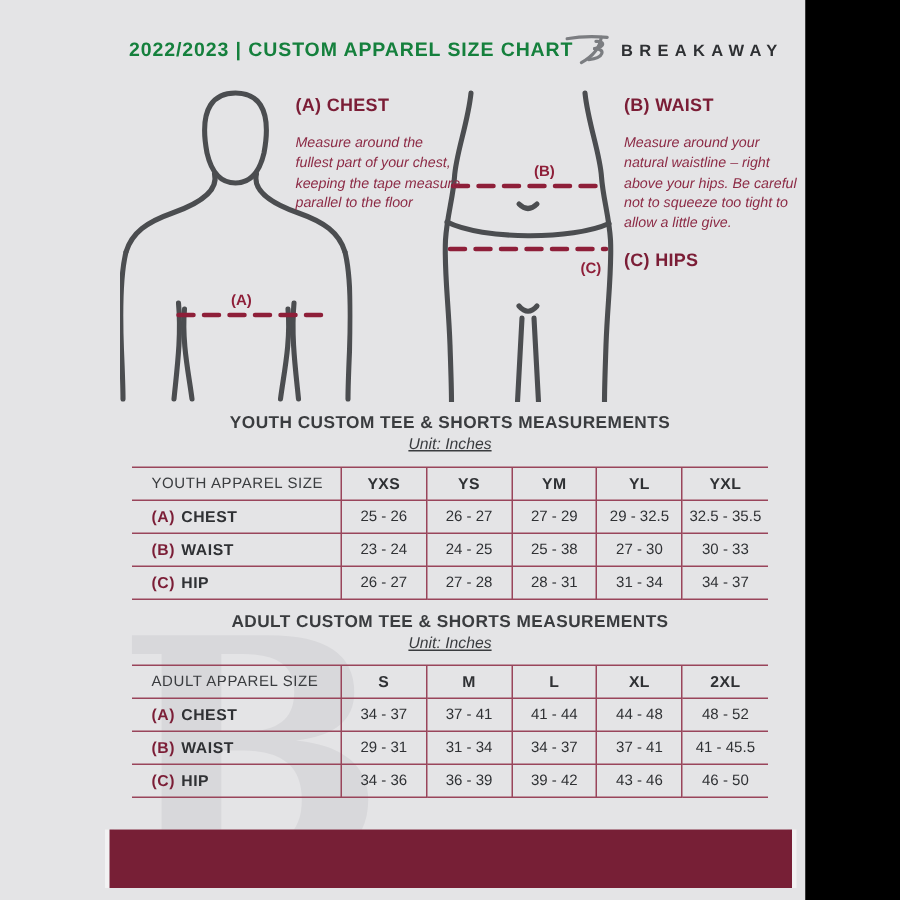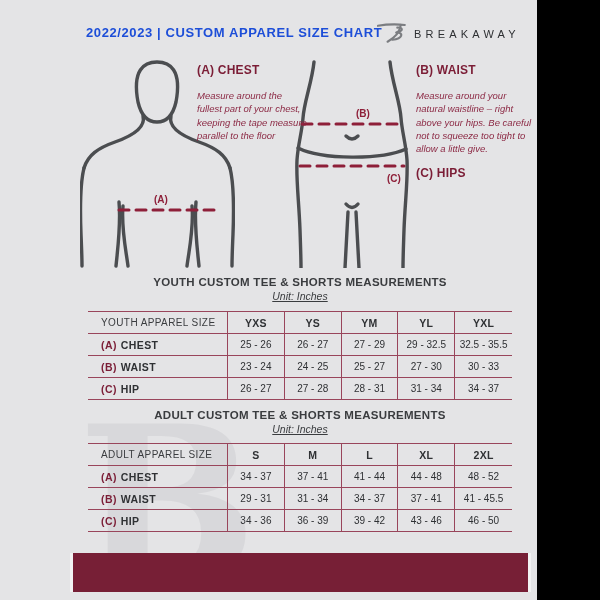--- a/index.html
+++ b/index.html
@@ -19,24 +19,24 @@
 
   
   .watermark{position:absolute;left:78px;top:398px;z-index:0;
     font-family:"DejaVu Serif",serif;font-size:212px;line-height:1;font-weight:700;
     color:#c9c9cd;opacity:.42;}
 
   .layer{position:absolute;inset:0;z-index:1;}
 
   
   .title{position:absolute;left:86px;top:25px;font-size:13px;font-weight:700;
-    letter-spacing:.6px;color:#1d4ed8;white-space:nowrap;}
+    letter-spacing:.6px;color:#15803d;white-space:nowrap;}
   .brand{position:absolute;left:377px;top:20px;display:flex;align-items:center;}
   .brand svg{width:30px;height:24px;}
-  .brand-name{font-size:11px;font-weight:400;letter-spacing:4.2px;color:#2e3033;margin-left:7px;margin-top:4px;}
+  .brand-name{font-size:11px;font-weight:700;letter-spacing:4.2px;color:#2e3033;margin-left:7px;margin-top:4px;}
 
   
   .instr{position:absolute;}
   .instr h3{font-size:12px;font-weight:800;color:var(--maroon);letter-spacing:.2px;margin-bottom:8px;}
   .instr p{font-size:9.5px;font-style:italic;font-weight:500;line-height:1.4;color:var(--maroon-body);margin-top:12px;}
   .instr-a{left:197px;top:63px;width:110px;}
   .instr-b{left:416px;top:63px;width:116px;}
   .instr-c{left:416px;top:166px;width:120px;}
 
   
@@ -145,21 +145,21 @@
           <div class="cell head">YXL</div>
           <div class="cell label-col row-label"><span class="prefix">(A)</span>CHEST</div>
           <div class="cell val">25 - 26</div>
           <div class="cell val">26 - 27</div>
           <div class="cell val">27 - 29</div>
           <div class="cell val">29 - 32.5</div>
           <div class="cell val">32.5 - 35.5</div>
           <div class="cell label-col row-label"><span class="prefix">(B)</span>WAIST</div>
           <div class="cell val">23 - 24</div>
           <div class="cell val">24 - 25</div>
-          <div class="cell val">25 - 27</div>
+          <div class="cell val">25 - 38</div>
           <div class="cell val">27 - 30</div>
           <div class="cell val">30 - 33</div>
           <div class="cell label-col row-label"><span class="prefix">(C)</span>HIP</div>
           <div class="cell val">26 - 27</div>
           <div class="cell val">27 - 28</div>
           <div class="cell val">28 - 31</div>
           <div class="cell val">31 - 34</div>
           <div class="cell val">34 - 37</div>
         </div>
 

